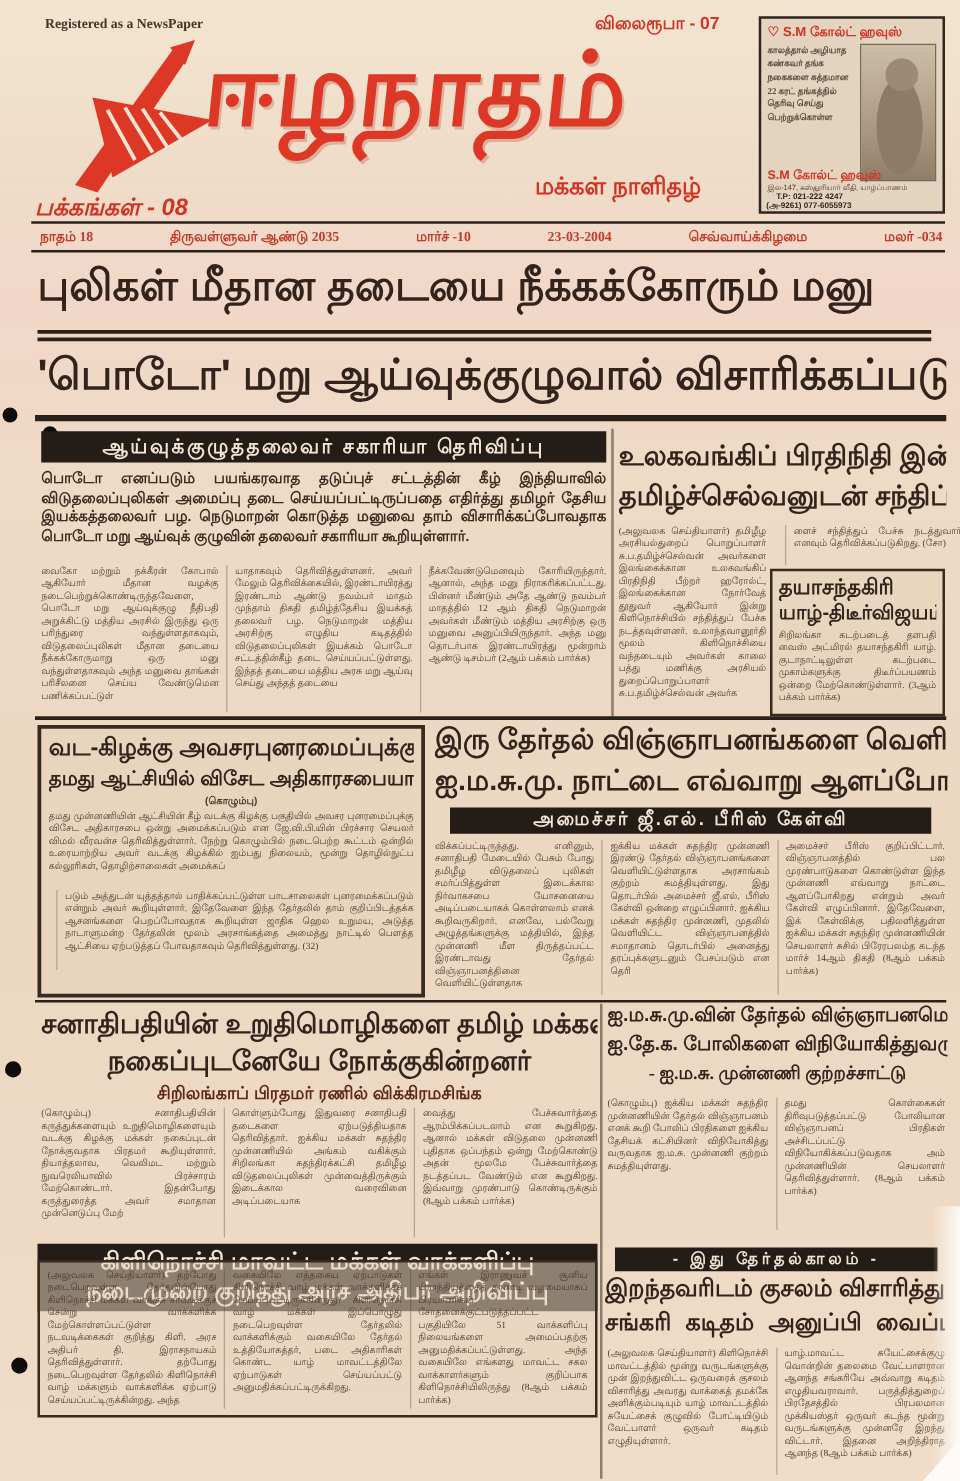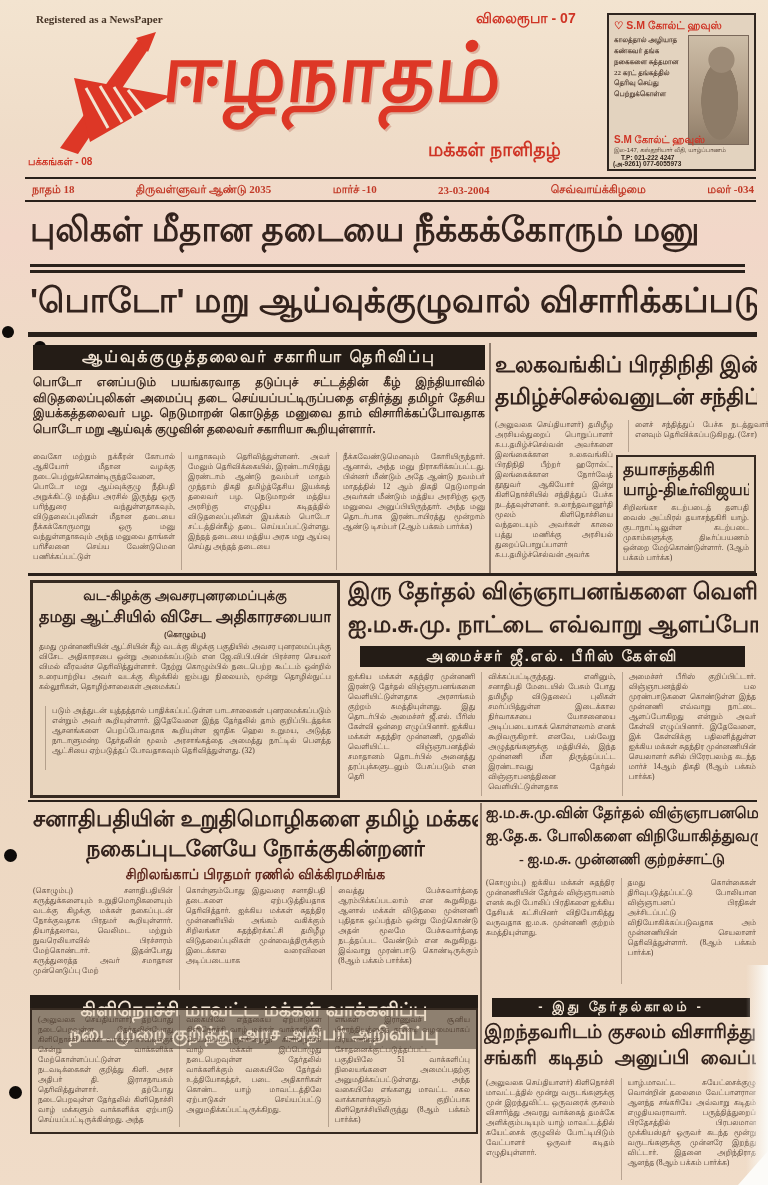--- a/index.html
+++ b/index.html
@@ -53,21 +53,21 @@
         <line x1="62" y1="57" x2="82" y2="88"></line>
           <line x1="76" y1="60" x2="94" y2="83"></line>
       </g>
       <polygon points="84,8 104,2 96,22" fill="#dd3726"></polygon>
     </svg>
   </div>
 
   <div class="abs" style="left:162px;top:26px;width:445px;height:120px;font-size:82px;font-weight:bold;color:#dd3726;
        white-space:nowrap;overflow:hidden;transform:skewX(-6deg);text-shadow:2px 2px 0 rgba(160,40,25,.25);">ஈழநாதம்</div>
   <div class="abs red" style="left:428px;top:139px;font-size:19px;font-weight:bold;">மக்கள் நாளிதழ்</div>
-  <div class="abs red" style="left:28px;top:156px;font-size:10px;font-weight:bold;">பக்கங்கள் - 08</div>
+  <div class="abs red" style="left:28px;top:156px;font-size:19px;font-weight:bold;font-style:italic;">பக்கங்கள் - 08</div>
 
   <div class="abs adbox" style="left:607px;top:13px;width:149px;height:158px;">
     <div style="font-size:10.5px;font-weight:bold;color:#cf3425;white-space:nowrap;overflow:hidden;">
       <span>♡</span>
       <span>S.M கோல்ட் ஹவுஸ்</span>
     </div>
     <div style="display:flex;margin-top:2px;">
       <div class="adsmall" style="width:72px;">காலத்தால் அழியாத கண்கவர் தங்க நகைகளை சுத்தமான 22 கரட் தங்கத்தில் தெரிவு செய்து பெற்றுக்கொள்ள</div>
       <div class="photo" style="width:60px;height:108px;margin-left:4px;"></div>
     </div>
@@ -110,35 +110,35 @@
 
   <div class="abs boxed" style="left:616px;top:455px;width:140px;height:118px;padding:3px 5px;box-sizing:border-box;">
     <div class="hl" style="font-size:17px;">தயாசந்தகிரி</div>
     <div class="hl" style="font-size:16px;">யாழ்-திடீர்விஜயம்</div>
     <div class="col" style="height:70px;margin-top:2px;">சிறிலங்கா கடற்படைத் தளபதி வைஸ் அட்மிரல் தயாசந்தகிரி யாழ். குடாநாட்டிலுள்ள கடற்படை முகாம்களுக்கு திடீர்ப்பயணம் ஒன்றை மேற்கொண்டுள்ளார். (3ஆம் பக்கம் பார்க்க)</div>
   </div>
 
   <div class="abs rule" style="left:28px;top:573px;width:729px;height:3px;"></div>
 
   <div class="abs boxed" style="left:30px;top:580px;width:310px;height:218px;padding:5px 6px;box-sizing:border-box;border-width:3px;">
-    <div class="hl" style="font-size:13px;text-align:center;">வட-கிழக்கு அவசரபுனரமைப்புக்கு</div>
+    <div class="hl" style="font-size:19px;text-align:center;">வட-கிழக்கு அவசரபுனரமைப்புக்கு</div>
     <div class="hl" style="font-size:16px;text-align:center;margin-top:3px;">தமது ஆட்சியில் விசேட அதிகாரசபையாம்</div>
     <div class="byline" style="font-size:8px;margin-top:2px;">(கொழும்பு)</div>
     <div class="cols" style="height:128px;margin-top:2px;flex-direction:column;">
       <div class="col">தமது முன்னணியின் ஆட்சியின் கீழ் வடக்கு கிழக்கு பகுதியில் அவசர புனரமைப்புக்கு விசேட அதிகாரசபை ஒன்று அமைக்கப்படும் என ஜே.வி.பி.யின் பிரச்சார செயலர் விமல் வீரவன்ச தெரிவித்துள்ளார். நேற்று கொழும்பில் நடைபெற்ற கூட்டம் ஒன்றில் உரையாற்றிய அவர் வடக்கு கிழக்கில் ஐம்பது நிலையம், மூன்று தொழில்நுட்ப கல்லூரிகள், தொழிற்சாலைகள் அமைக்கப்</div>
       <div class="col">படும் அத்துடன் யுத்தத்தால் பாதிக்கப்பட்டுள்ள பாடசாலைகள் புனரமைக்கப்படும் என்றும் அவர் கூறியுள்ளார். இதேவேளை இந்த தேர்தலில் தாம் குறிப்பிடத்தக்க ஆசனங்களை பெறப்போவதாக கூறியுள்ள ஜாதிக ஹெல உறுமய, அடுத்த நாடாளுமன்ற தேர்தலின் மூலம் அரசாங்கத்தை அமைத்து நாட்டில் பௌத்த ஆட்சியை ஏற்படுத்தப் போவதாகவும் தெரிவித்துள்ளது. (32)</div>
     </div>
   </div>
 
   <div class="abs hl" style="left:348px;top:578px;width:410px;font-size:23px;">இரு தேர்தல் விஞ்ஞாபனங்களை வெளியிட்ட</div>
   <div class="abs hl" style="left:348px;top:611px;width:410px;font-size:23px;">ஐ.ம.சு.மு. நாட்டை எவ்வாறு ஆளப்போகிறது?</div>
   <div class="abs bar" style="left:360px;top:646px;width:385px;height:21px;font-size:15px;letter-spacing:2px;">அமைச்சர் ஜீ.எல். பீரிஸ் கேள்வி</div>
   <div class="abs cols" style="left:348px;top:672px;width:408px;height:124px;">
+    <div class="col">விக்கப்பட்டிருந்தது. எனினும், சனாதிபதி மேடையில் பேசும் போது தமிழீழ விடுதலைப் புலிகள் சமர்ப்பித்துள்ள இடைக்கால நிர்வாகசபை யோசனையை அடிப்படையாகக் கொள்ளலாம் எனக் கூறிவருகிறார். எனவே, பல்வேறு அழுத்தங்களுக்கு மத்தியில், இந்த முன்னணி மீள திருத்தப்பட்ட இரண்டாவது தேர்தல் விஞ்ஞாபனத்தினை வெளியிட்டுள்ளதாக</div>
     <div class="col">ஐக்கிய மக்கள் சுதந்திர முன்னணி இரண்டு தேர்தல் விஞ்ஞாபனங்களை வெளியிட்டுள்ளதாக அரசாங்கம் குற்றம் சுமத்தியுள்ளது. இது தொடர்பில் அமைச்சர் ஜீ.எல். பீரிஸ் கேள்வி ஒன்றை எழுப்பினார். ஐக்கிய மக்கள் சுதந்திர முன்னணி, முதலில் வெளியிட்ட விஞ்ஞாபனத்தில் சமாதானம் தொடர்பில் அனைத்து தரப்புக்களுடனும் பேசப்படும் என தெரி</div>
-    <div class="col">விக்கப்பட்டிருந்தது. எனினும், சனாதிபதி மேடையில் பேசும் போது தமிழீழ விடுதலைப் புலிகள் சமர்ப்பித்துள்ள இடைக்கால நிர்வாகசபை யோசனையை அடிப்படையாகக் கொள்ளலாம் எனக் கூறிவருகிறார். எனவே, பல்வேறு அழுத்தங்களுக்கு மத்தியில், இந்த முன்னணி மீள திருத்தப்பட்ட இரண்டாவது தேர்தல் விஞ்ஞாபனத்தினை வெளியிட்டுள்ளதாக</div>
     <div class="col">அமைச்சர் பீரிஸ் குறிப்பிட்டார். விஞ்ஞாபனத்தில் பல முரண்பாடுகளை கொண்டுள்ள இந்த முன்னணி எவ்வாறு நாட்டை ஆளப்போகிறது என்றும் அவர் கேள்வி எழுப்பினார். இதேவேளை, இக் கேள்விக்கு பதிலளித்துள்ள ஐக்கிய மக்கள் சுதந்திர முன்னணியின் செயலாளர் சுசில் பிரேரபலம்த கடந்த மார்ச் 14ஆம் திகதி (8ஆம் பக்கம் பார்க்க)</div>
   </div>
 
   <div class="abs rule" style="left:28px;top:800px;width:729px;height:2px;"></div>
 
   <div class="abs hl" style="left:33px;top:806px;width:445px;font-size:22px;">சனாதிபதியின் உறுதிமொழிகளை தமிழ் மக்கள்</div>
   <div class="abs hl" style="left:33px;top:836px;width:445px;font-size:22px;text-align:center;">நகைப்புடனேயே நோக்குகின்றனர்</div>
   <div class="abs byline" style="left:33px;top:866px;width:445px;font-size:14px;color:#5d261c;white-space:nowrap;overflow:hidden;">சிறிலங்காப் பிரதமர் ரணில் விக்கிரமசிங்க</div>
   <div class="abs cols" style="left:33px;top:886px;width:445px;height:104px;">
     <div class="col">(கொழும்பு) சனாதிபதியின் கருத்துக்களையும் உறுதிமொழிகளையும் வடக்கு கிழக்கு மக்கள் நகைப்புடன் நோக்குவதாக பிரதமர் கூறியுள்ளார். தியாத்தலாவ, வெலிமட மற்றும் நுவரெலியாவில் பிரச்சாரம் மேற்கொண்டார். இதன்போது கருத்துரைத்த அவர் சமாதான முன்னெடுப்பு மேற்</div>

